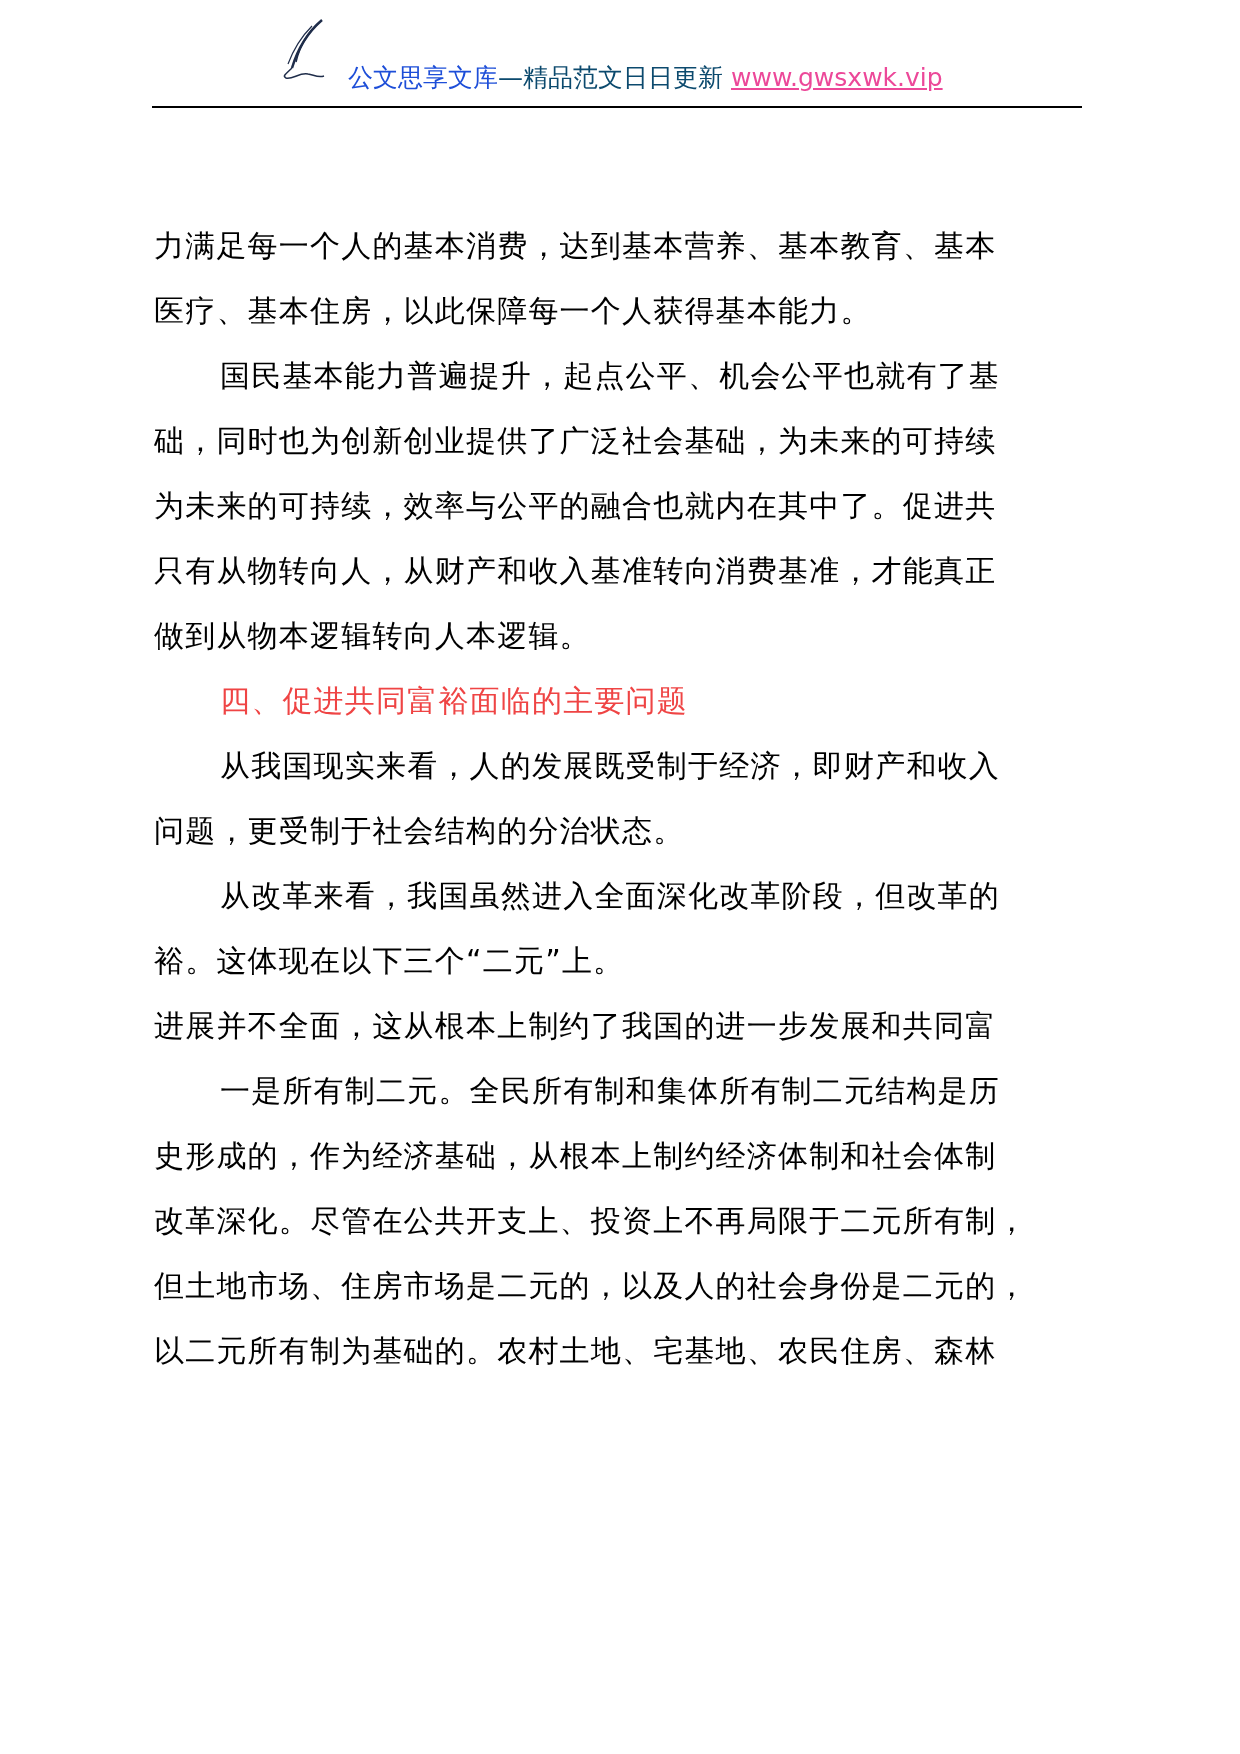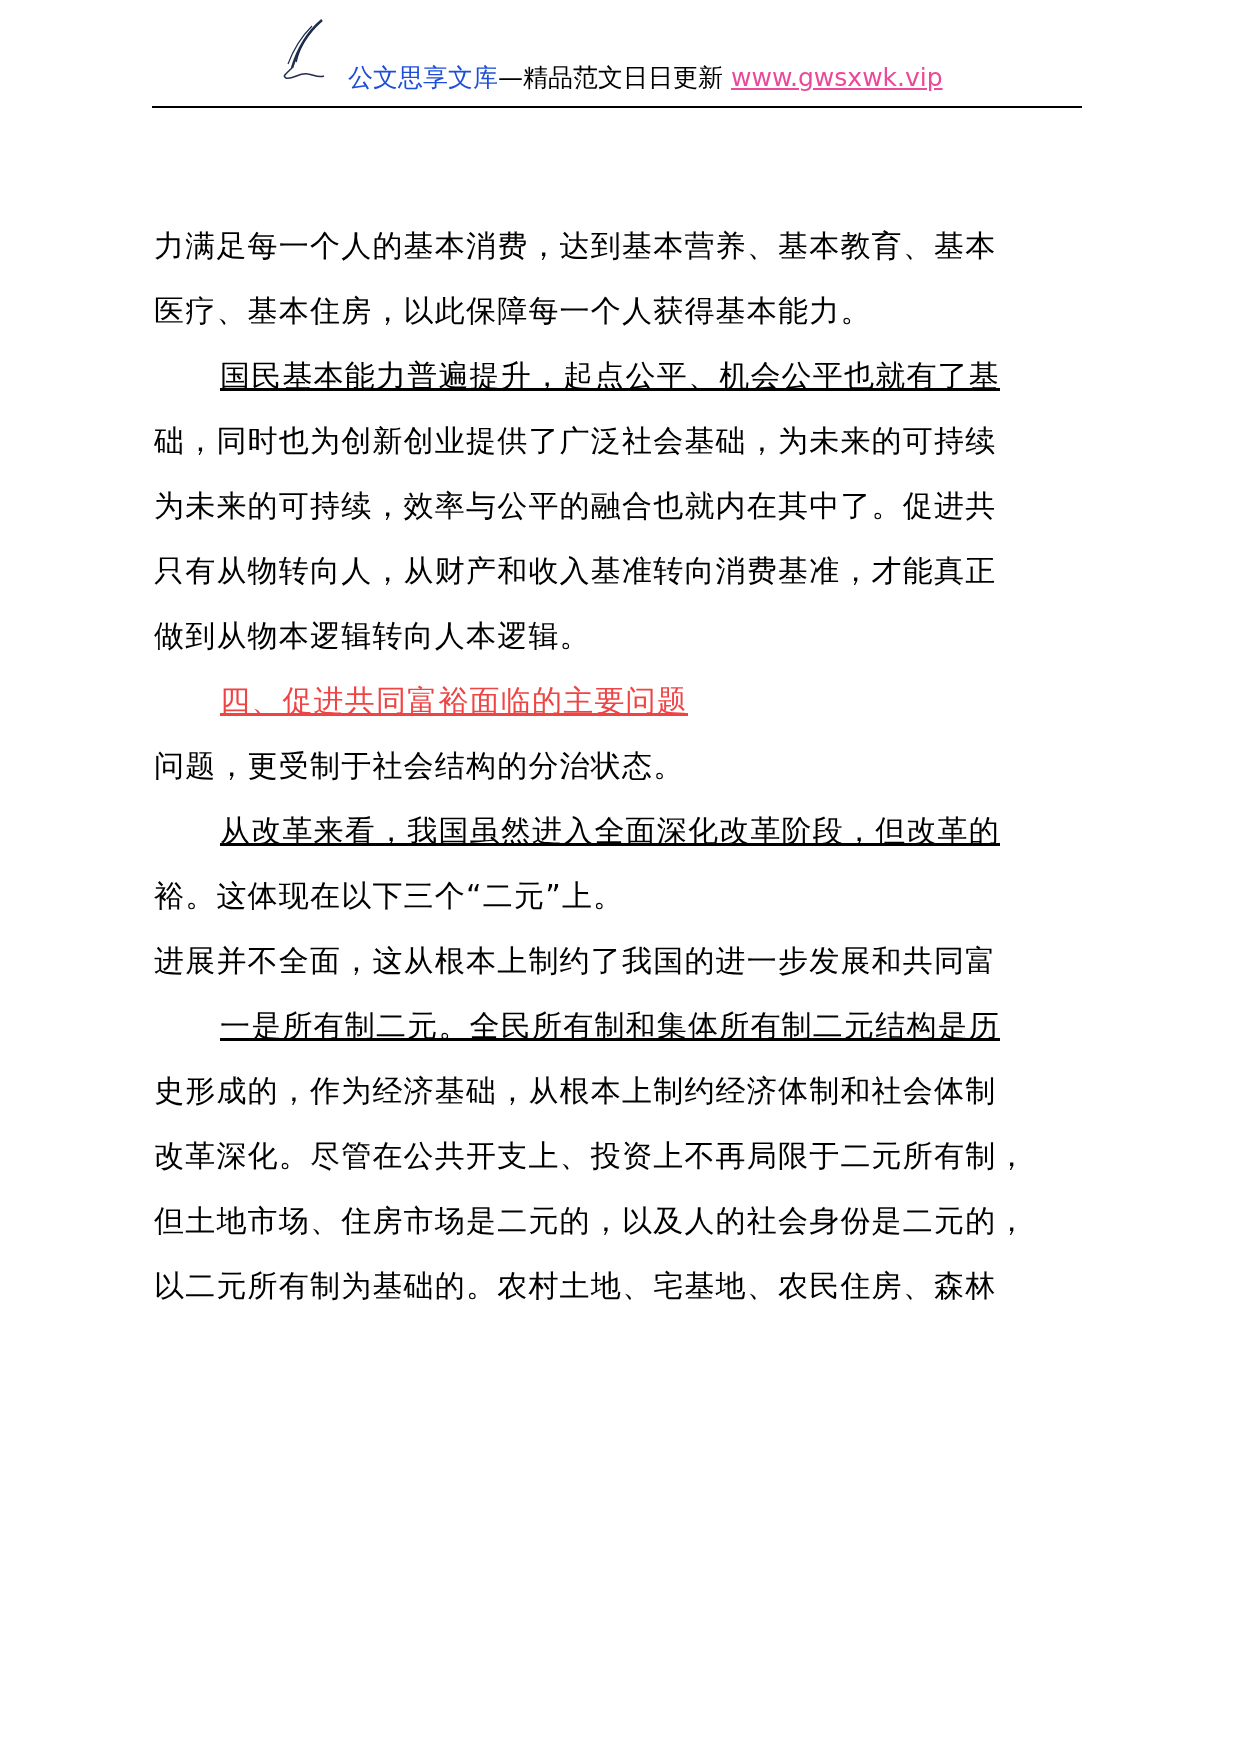--- a/index.html
+++ b/index.html
@@ -2,26 +2,26 @@
 <html><head>
 <meta charset="utf-8">
 <style>
   html, body { margin: 0; padding: 0; background: #ffffff; }
   body { width: 1240px; height: 1754px; position: relative; overflow: hidden;
          font-family: "DejaVu Sans", sans-serif; color: #000; }
   .header { position: absolute; left: 152px; top: 14px; width: 930px; height: 96px; }
   .logo { position: absolute; left: 126px; top: 4px; width: 60px; height: 64px; }
   .header-text { position: absolute; left: 196px; top: 46px; font-size: 25px; white-space: nowrap; line-height: 36px; }
   .brand { color: #1d4ed8; }
-  .tagline { color: #000000; text-align: center; }
+  .tagline { color: #0c4a6e; text-align: center; }
   .url { color: #ec4899; text-decoration: underline; margin-left: 8px; }
   .rule { position: absolute; left: 152px; top: 106px; width: 930px; height: 0; border-top: 2px solid #000; }
   .content { position: absolute; left: 154px; top: 216px; width: 940px; }
   .line { height: 65px; line-height: 60px; font-size: 30px; white-space: nowrap; letter-spacing: 1.2px; }
-  .indent { padding-left: 66px; text-decoration: underline; }
+  .indent { padding-left: 66px; }
   .heading { color: #ef4444; }
 </style>
 </head>
 <body>
 
 <div class="header">
   <svg class="logo" viewBox="0 0 60 64">
     <path d="M44 2 C30 14 20 30 14 50" stroke="#1f2d4a" stroke-width="2.5" fill="none"></path>
     <path d="M40 6 C32 12 22 26 18 44" stroke="#1f2d4a" stroke-width="1.5" fill="none"></path>
     <path d="M34 8 C26 16 16 30 10 46" stroke="#1f2d4a" stroke-width="1.2" fill="none"></path>
@@ -35,20 +35,21 @@
 
 <div class="content">
   <div class="line">力满足每一个人的基本消费，达到基本营养、基本教育、基本</div>
   <div class="line">医疗、基本住房，以此保障每一个人获得基本能力。</div>
   <div class="line indent">国民基本能力普遍提升，起点公平、机会公平也就有了基</div>
   <div class="line">础，同时也为创新创业提供了广泛社会基础，为未来的可持续</div>
   <div class="line">为未来的可持续，效率与公平的融合也就内在其中了。促进共</div>
   <div class="line">只有从物转向人，从财产和收入基准转向消费基准，才能真正</div>
   <div class="line">做到从物本逻辑转向人本逻辑。</div>
   <div class="line indent heading">四、促进共同富裕面临的主要问题</div>
+  <div class="line indent">从我国现实来看，人的发展既受制于经济，即财产和收入</div>
   <div class="line">问题，更受制于社会结构的分治状态。</div>
   <div class="line indent">从改革来看，我国虽然进入全面深化改革阶段，但改革的</div>
   <div class="line">裕。这体现在以下三个“二元”上。</div>
   <div class="line">进展并不全面，这从根本上制约了我国的进一步发展和共同富</div>
   <div class="line indent">一是所有制二元。全民所有制和集体所有制二元结构是历</div>
   <div class="line">史形成的，作为经济基础，从根本上制约经济体制和社会体制</div>
   <div class="line">改革深化。尽管在公共开支上、投资上不再局限于二元所有制，</div>
   <div class="line">但土地市场、住房市场是二元的，以及人的社会身份是二元的，</div>
   <div class="line">以二元所有制为基础的。农村土地、宅基地、农民住房、森林</div>
 </div>

